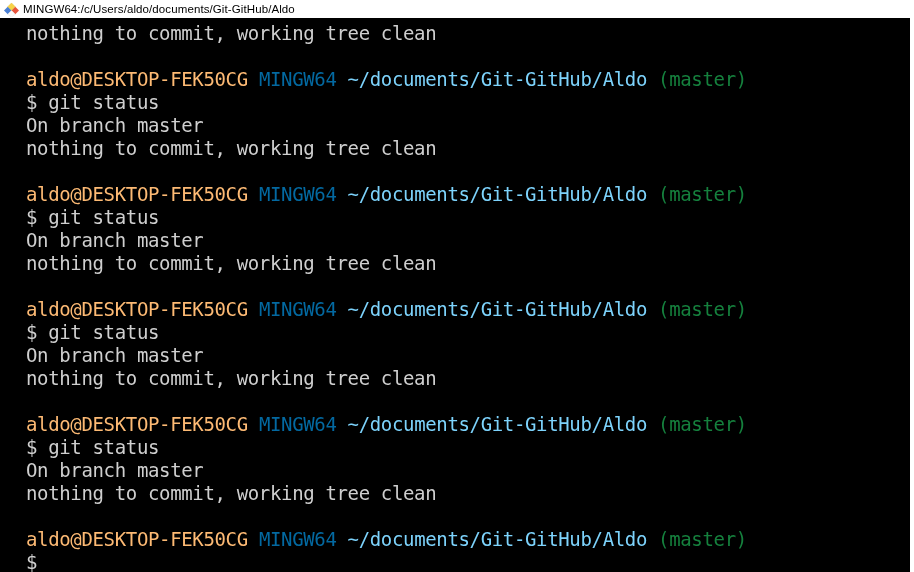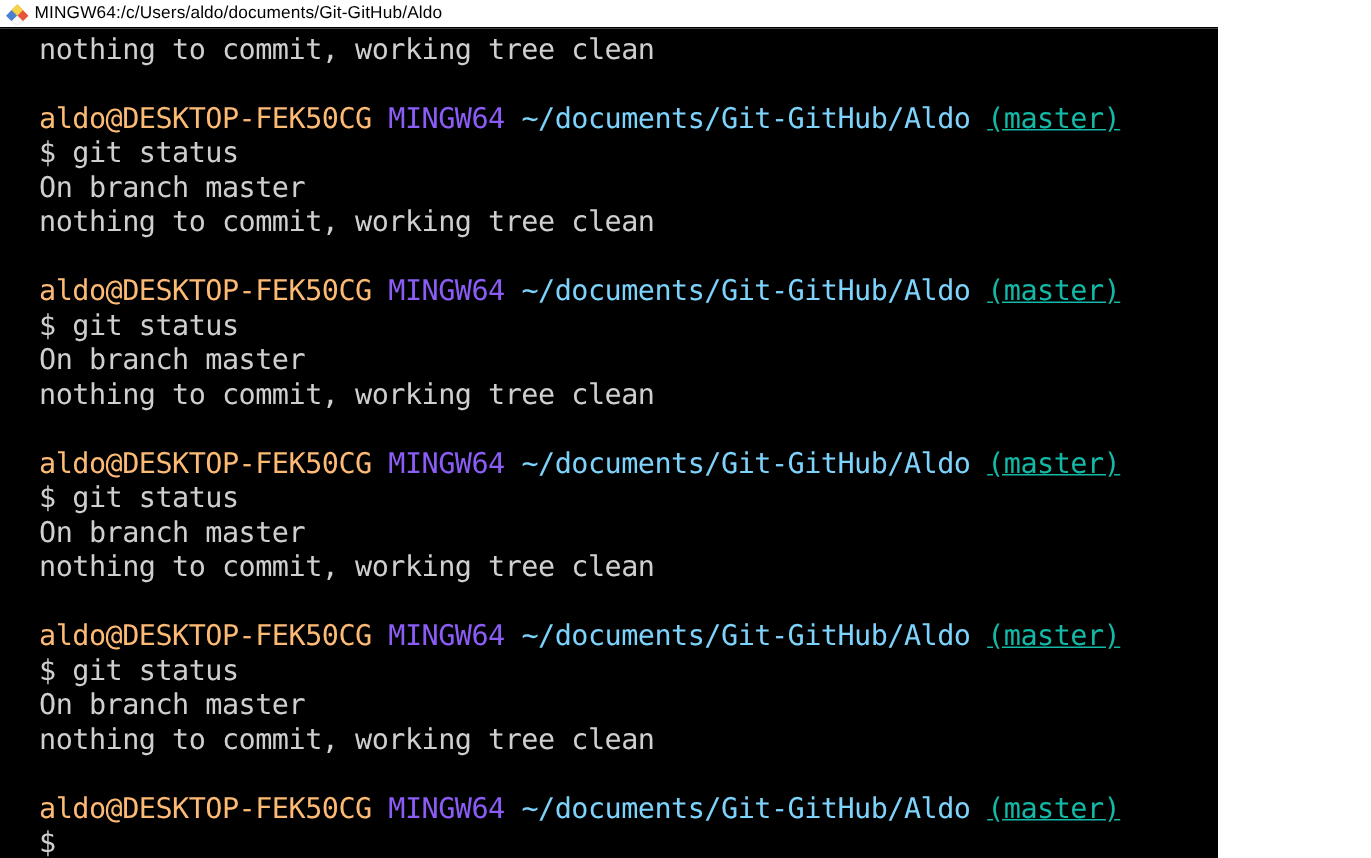--- a/index.html
+++ b/index.html
@@ -2,21 +2,21 @@
 <html><head>
 <meta charset="utf-8">
 <title>MINGW64</title>
 <style>
   html, body {
     margin: 0;
     padding: 0;
     background: #ffffff;
   }
   #app {
-    width: 812px;
+    width: 910px;
     height: 572px;
     position: relative;
     overflow: hidden;
     background: #000000;
     font-family: "DejaVu Sans Mono", "Liberation Mono", monospace;
   }
 
   
   .titlebar {
     height: 19px;
@@ -64,23 +64,23 @@
     font-family: "DejaVu Sans Mono", "Liberation Mono", monospace;
     font-size: 19px;
     line-height: 23px;
     height: 23px;
     white-space: pre;
     color: #cfcfcf;
     letter-spacing: -0.35px;
   }
   .line.blank { color: transparent; }
   .c-user   { color: #fdba74; }
-  .c-tty    { color: #8b5cf6; }
+  .c-tty    { color: #0369a1; }
   .c-path   { color: #7dd3fc; }
-  .c-branch { color: #14b8a6; text-decoration: underline; }
+  .c-branch { color: #15803d; }
   .c-out    { color: #cfcfcf; }
 </style>
 </head>
 <body>
 
 <div id="app">
 
   <div class="titlebar">
     <svg class="tb-icon" viewBox="0 0 16 16">
       <polygon points="8,1 12,5 8,9 4,5" fill="#f7d347"></polygon>

